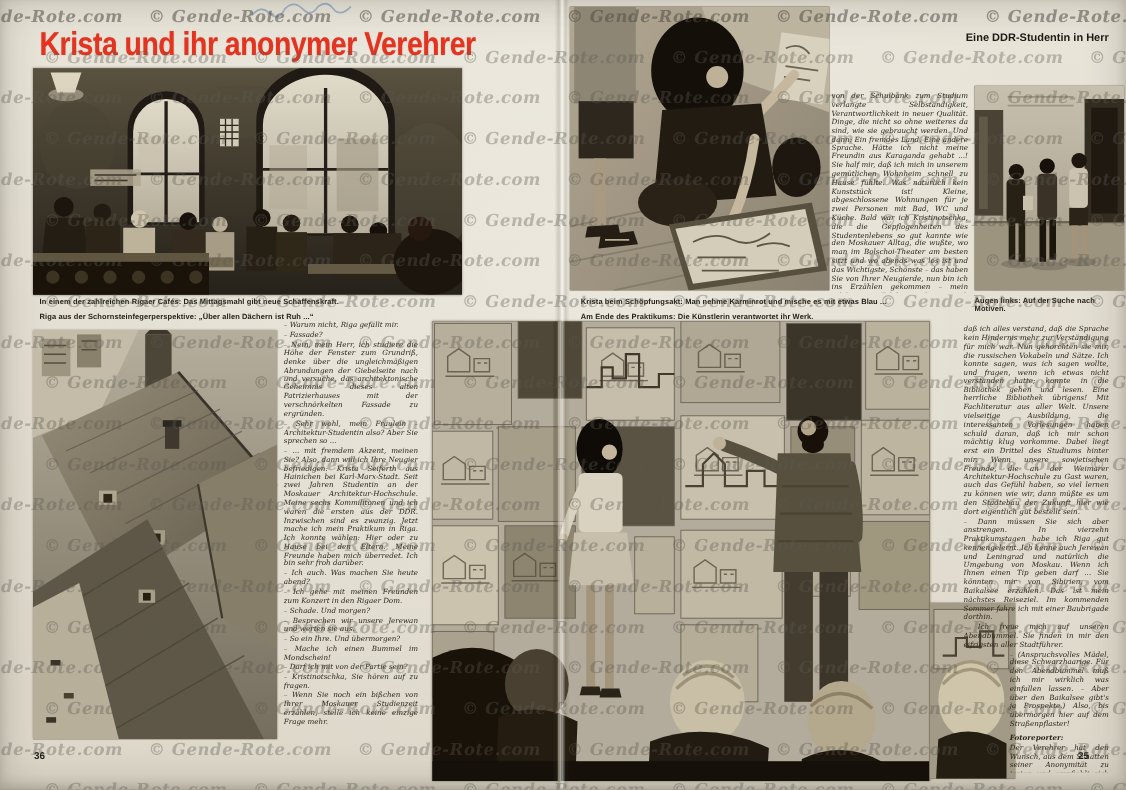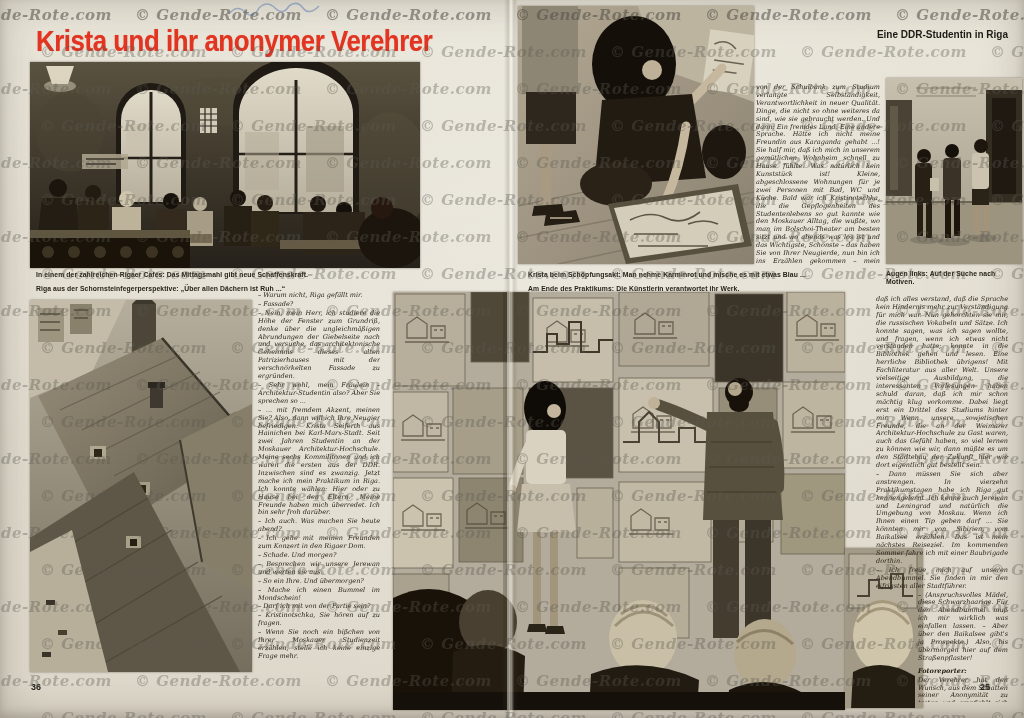--- a/index.html
+++ b/index.html
@@ -48,21 +48,21 @@
     background:linear-gradient(90deg,rgba(70,60,40,0) 0%,rgba(70,60,40,.18) 30%,rgba(255,255,250,.55) 50%,rgba(70,60,40,.15) 72%,rgba(70,60,40,0) 100%);}
   
   #pen{left:225px;top:0;width:110px;height:20px;z-index:35;pointer-events:none;opacity:.45;}
 </style>
 </head>
 <body>
 
 <div id="paper">
 
   <div class="abs" id="headline">Krista und ihr anonymer Verehrer</div>
-  <div class="abs" id="kicker">Eine DDR-Studentin in Riga</div>
+  <div class="abs" id="kicker">Eine DDR-Studentin in Herr</div>
 
   <div class="abs photo" style="left:30px;top:62px;width:390px;height:206px;">
     <svg viewBox="0 0 390 206" preserveAspectRatio="none">
       <defs>
         <linearGradient id="cafW" x1="0" y1="0" x2="0" y2="1">
           <stop offset="0" stop-color="#5a5240"></stop>
             <stop offset=".55" stop-color="#3c362a"></stop>
             <stop offset="1" stop-color="#26211a"></stop>
         </linearGradient>
         <linearGradient id="cafWin" x1="0" y1="0" x2="0" y2="1">

